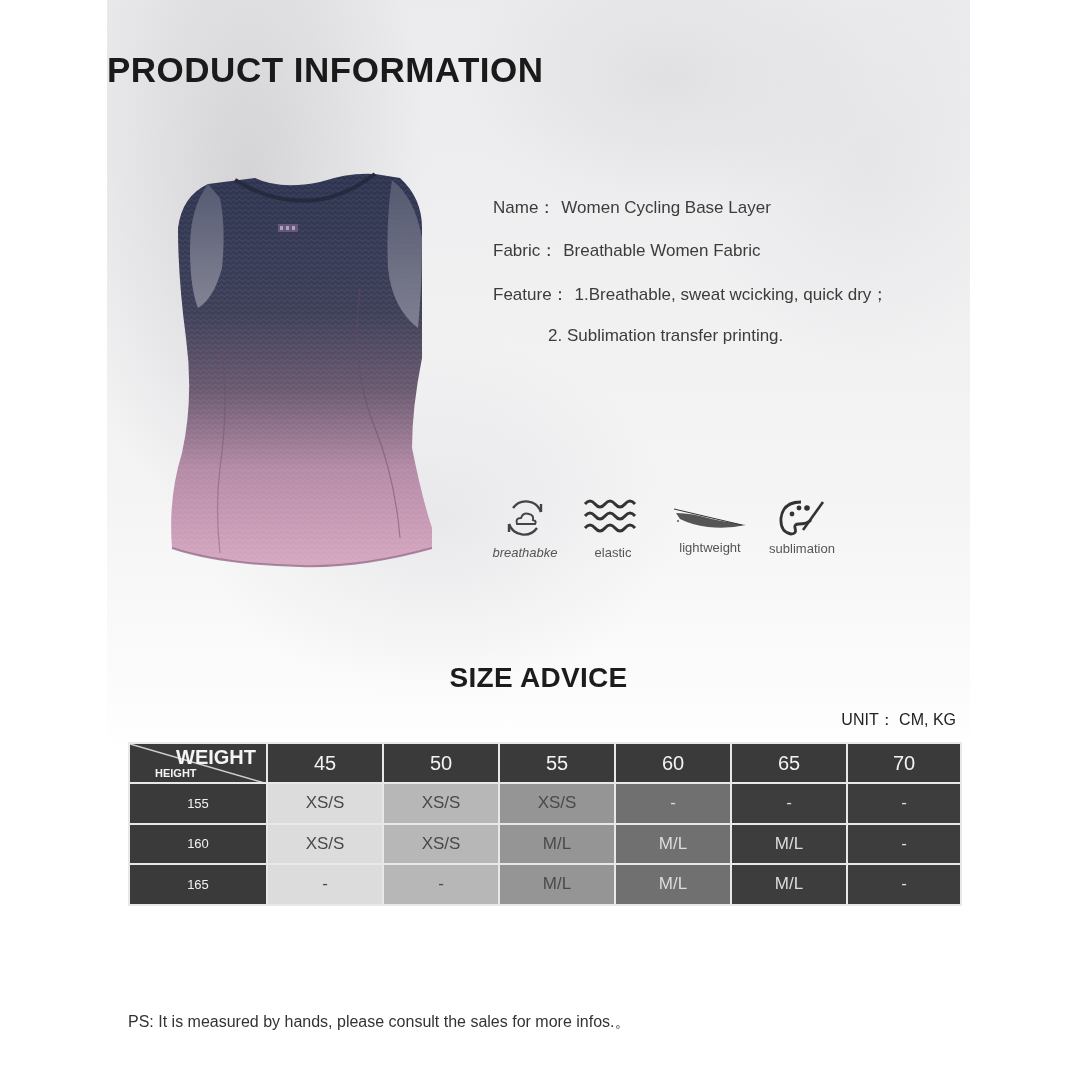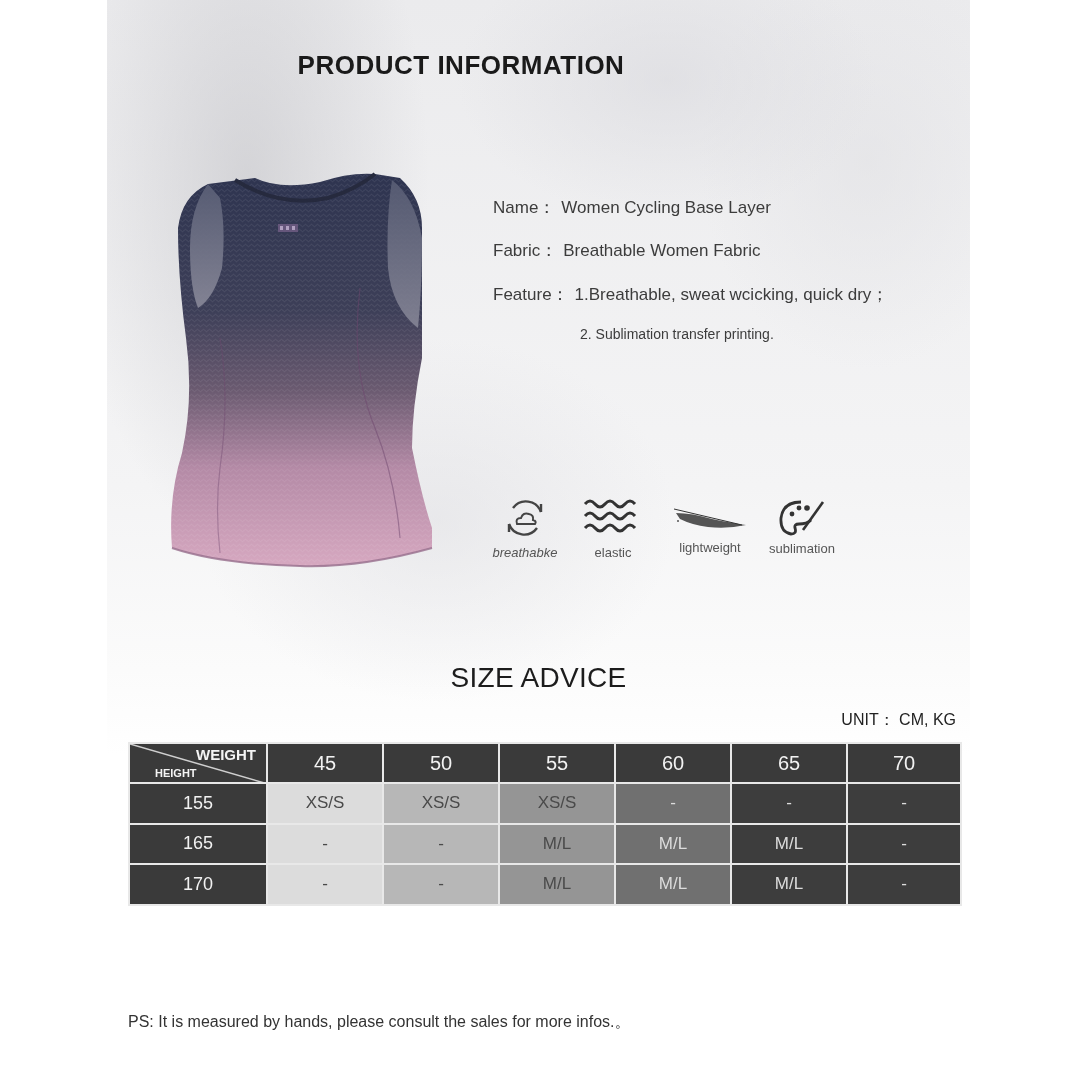--- a/index.html
+++ b/index.html
@@ -10,22 +10,22 @@
     position: absolute; left: 107px; top: 0; width: 863px; height: 1080px;
     background:
       radial-gradient(ellipse 260px 520px at 140px 180px, rgba(190,190,195,0.55), rgba(255,255,255,0) 70%),
       radial-gradient(ellipse 300px 200px at 560px 80px, rgba(215,215,220,0.55), rgba(255,255,255,0) 70%),
       radial-gradient(ellipse 240px 300px at 760px 160px, rgba(225,225,228,0.6), rgba(255,255,255,0) 70%),
       radial-gradient(ellipse 340px 260px at 330px 520px, rgba(220,220,224,0.5), rgba(255,255,255,0) 70%),
       linear-gradient(180deg, #ebebed 0%, #f4f4f5 45%, #fbfbfb 62%, #ffffff 70%, #ffffff 100%);
   }
 
   .title {
-    position: absolute; left: 107px; width: 708px; top: 50px; text-align: center;
-    font-family: "Liberation Sans", sans-serif; font-weight: 700; font-size: 26px;
+    position: absolute; left: 107px; width: 708px; top: 50px; text-align: left;
+    font-family: "Liberation Sans", sans-serif; font-weight: 700; font-size: 35px;
     color: #1a1a1a; letter-spacing: 0.5px;
   }
 
   
   .shirt { position: absolute; left: 160px; top: 168px; width: 280px; height: 410px; }
   .spec-line { position: absolute; white-space: nowrap; }
   .spec-line .k { color: #3c3c3c; }
   .spec-line .v { color: #3c3c3c; margin-left: 6px; }
 
   
@@ -42,23 +42,23 @@
   .size-table {
     position: absolute; left: 128px; top: 742px; width: 832px;
     border-collapse: collapse; table-layout: fixed;
   }
   .size-table td, .size-table th {
     border: 2px solid #e8e8e8; text-align: center; vertical-align: middle;
     font-weight: 400;
   }
   .size-table thead th { height: 40px; background: #3a3a3a; color: #f2f2f2; font-size: 20px; }
   .size-table tbody td { height: 40.5px; font-size: 17px; margin-top: 15px; }
-  .size-table tbody th { background: #3a3a3a; color: #f2f2f2; font-size: 18px; }
+  .size-table tbody th { background: #3a3a3a; color: #f2f2f2; font-size: 13px; }
   .corner { position: relative; padding: 0 !important; overflow: hidden; }
-  .corner .w { position: absolute; right: 10px; top: 2px; font-size: 15px; font-weight: 700; color: #f4f4f4; }
+  .corner .w { position: absolute; right: 10px; top: 2px; font-size: 20px; font-weight: 700; color: #f4f4f4; }
   .corner .h { position: absolute; left: 25px; bottom: 3px; font-size: 11px; font-weight: 700; color: #f4f4f4; }
   .corner svg { position: absolute; left: 0; top: 0; }
 
   .c1 { background: #dcdcdc; color: #4a4a4a; }
   .c2 { background: #b7b7b7; color: #4a4a4a; }
   .c3 { background: #959595; color: #4a4a4a; }
   .c4 { background: #707070; color: #dcdcdc; }
   .c5 { background: #3d3d3d; color: #dcdcdc; }
   .c6 { background: #3d3d3d; color: #dcdcdc; }
 
@@ -117,21 +117,21 @@
 
 <div class="spec-line" style="left:493px; top:196px; font-size:17px;">
   <span class="k">Name：</span><span class="v">Women Cycling Base Layer</span>
 </div>
 <div class="spec-line" style="left:493px; top:239px; font-size:17px;">
   <span class="k">Fabric：</span><span class="v">Breathable Women Fabric</span>
 </div>
 <div class="spec-line" style="left:493px; top:283px; font-size:17px;">
   <span class="k">Feature：</span><span class="v">1.Breathable, sweat wcicking, quick dry；</span>
 </div>
-<div class="spec-line" style="left:580px; top:326px; font-size:14px;">
+<div class="spec-line" style="left:548px; top:326px; font-size:17px;">
   <span class="v" style="margin-left:0">2. Sublimation transfer printing.</span>
 </div>
 
 <div class="feature" style="left:484px; top:498px; width:82px;font-style:italic;">
   <svg width="44" height="40" viewBox="0 0 44 40">
     <path d="M10 10 A16 16 0 0 1 38 14" fill="none" stroke="#444" stroke-width="2.4"></path>
     <path d="M34 30 A16 16 0 0 1 6 26" fill="none" stroke="#444" stroke-width="2.4"></path>
     <path d="M38 14 L38 6 M6 26 L6 34" stroke="#444" stroke-width="2.4"></path>
     <path d="M14 26 Q12 20 18 20 Q20 14 26 16 Q31 17 30 22 Q34 23 32 26 Z" fill="none" stroke="#444" stroke-width="2"></path>
   </svg>
@@ -160,21 +160,21 @@
   <svg width="54" height="40" viewBox="0 0 54 40">
     <path d="M26 4 Q8 4 6 20 Q5 34 16 36 Q22 36 20 30 Q19 26 24 26 Q32 26 36 22" fill="none" stroke="#333" stroke-width="2.8"></path>
     <circle cx="17" cy="16" r="2.4" fill="#333"></circle>
     <circle cx="24" cy="10" r="2.4" fill="#333"></circle>
     <circle cx="32" cy="10" r="2.8" fill="#333"></circle>
     <path d="M48 4 L28 32" stroke="#333" stroke-width="2.6"></path>
   </svg>
   <div style="margin-top:3px;">sublimation</div>
 </div>
 
-<h2 class="size-title" style="font-weight:400;">SIZE ADVICE</h2>
+<h2 class="size-title" style="font-weight:700;">SIZE ADVICE</h2>
 <div class="unit">UNIT： CM, KG</div>
 
 <table class="size-table">
   <colgroup>
     <col style="width:138px">
       <col style="width:116px">
       <col style="width:116px">
       <col style="width:116px">
       <col style="width:116px">
       <col style="width:116px">
@@ -201,33 +201,33 @@
     <tr>
       <th>155</th>
       <td class="c1">XS/S</td>
       <td class="c2">XS/S</td>
       <td class="c3">XS/S</td>
       <td class="c4">-</td>
       <td class="c5">-</td>
       <td class="c6">-</td>
     </tr>
     <tr>
+      <th>160</th>
+      <td class="c1">XS/S</td>
+      <td class="c2">XS/S</td>
+      <td class="c3">M/L</td>
+      <td class="c4">M/L</td>
+      <td class="c5">M/L</td>
+      <td class="c6">-</td>
+    </tr>
+    <tr>
       <th>165</th>
       <td class="c1">-</td>
       <td class="c2">-</td>
       <td class="c3">M/L</td>
       <td class="c4">M/L</td>
       <td class="c5">M/L</td>
       <td class="c6">-</td>
     </tr>
-    <tr>
-      <th>170</th>
-      <td class="c1">-</td>
-      <td class="c2">-</td>
-      <td class="c3">M/L</td>
-      <td class="c4">M/L</td>
-      <td class="c5">M/L</td>
-      <td class="c6">-</td>
-    </tr>
   </tbody>
 </table>
 
 <div class="footnote">PS: It is measured by hands, please consult the sales for more infos.。</div>
 
 </body></html>

